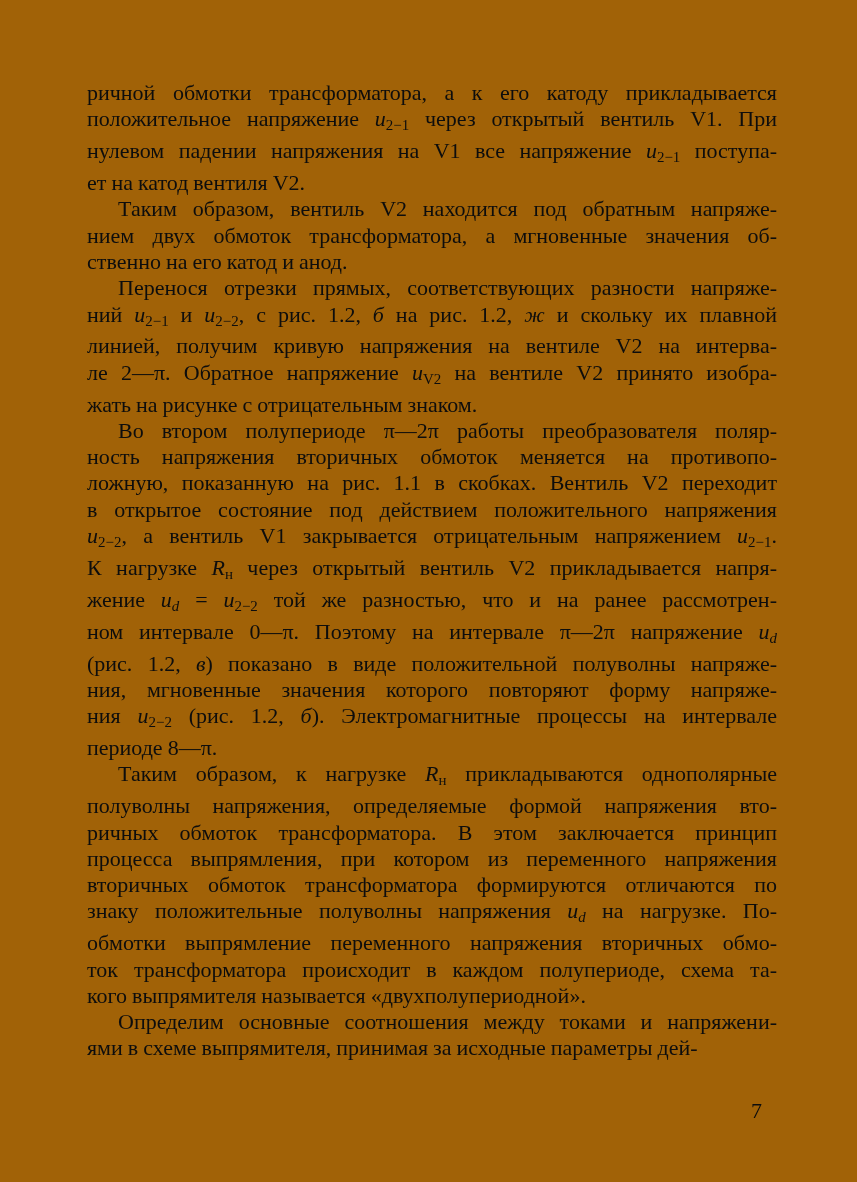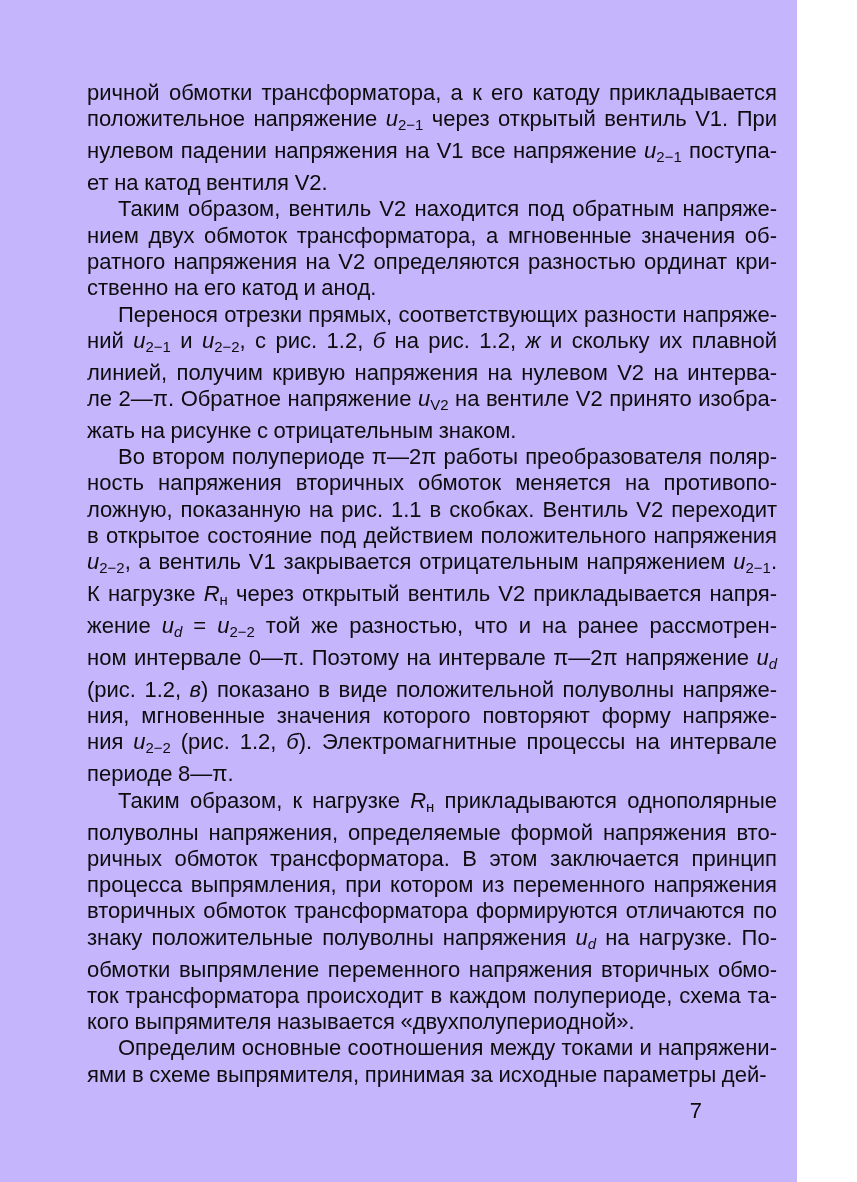--- a/index.html
+++ b/index.html
@@ -2,25 +2,25 @@
 <html><head>
 <meta charset="utf-8">
 <style>
   html, body {
     margin: 0;
     padding: 0;
     background: #ffffff;
   }
   .sheet {
     position: relative;
-    width: 797px;
+    width: 857px;
     height: 1182px;
-    background: #c4b5fd;
+    background: #a16207;
     overflow: hidden;
-    font-family: Liberation Sans, sans-serif;
+    font-family: Liberation Serif, serif;
   }
   .text-block {
     position: absolute;
     left: 87px;
     top: 80px;
     width: 690px;
     font-size: 22px;
     line-height: 26.3px;
     color: #0d0d0d;
     word-spacing: -0.5px;
@@ -65,27 +65,26 @@
   <div class="text-block" style="color: rgb(13, 13, 13);">
       <p class="para">
         <span class="line"><span>ричной обмотки трансформатора, а к его катоду прикладывается</span></span>
         <span class="line"><span>положительное напряжение </span><span class="it">u</span><span class="sb">2−1</span><span> через открытый вентиль V1. При</span></span>
         <span class="line"><span>нулевом падении напряжения на V1 все напряжение </span><span class="it">u</span><span class="sb">2−1</span><span> поступа-</span></span>
         <span class="line last"><span>ет на катод вентиля V2.</span></span>
       </p>
       <p class="para">
         <span class="line indent"><span>Таким образом, вентиль V2 находится под обратным напряже-</span></span>
         <span class="line"><span>нием двух обмоток трансформатора, а мгновенные значения об-</span></span>
-        <span class="line"><span>ратного напряжения на V2 определяются разностью ординат кри-</span></span>
         <span class="line last"><span>ственно на его катод и анод.</span></span>
       </p>
       <p class="para">
         <span class="line indent"><span>Перенося отрезки прямых, соответствующих разности напряже-</span></span>
         <span class="line"><span>ний </span><span class="it">u</span><span class="sb">2−1</span><span> и </span><span class="it">u</span><span class="sb">2−2</span><span>, с рис. 1.2, </span><span class="it">б</span><span> на рис. 1.2, </span><span class="it">ж</span><span> и скольку их плавной</span></span>
-        <span class="line"><span>линией, получим кривую напряжения на нулевом V2 на интерва-</span></span>
+        <span class="line"><span>линией, получим кривую напряжения на вентиле V2 на интерва-</span></span>
         <span class="line"><span>ле 2—π. Обратное напряжение </span><span class="it">u</span><span class="sb">V2</span><span> на вентиле V2 принято изобра-</span></span>
         <span class="line last"><span>жать на рисунке с отрицательным знаком.</span></span>
       </p>
       <p class="para">
         <span class="line indent"><span>Во втором полупериоде π—2π работы преобразователя поляр-</span></span>
         <span class="line"><span>ность напряжения вторичных обмоток меняется на противопо-</span></span>
         <span class="line"><span>ложную, показанную на рис. 1.1 в скобках. Вентиль V2 переходит</span></span>
         <span class="line"><span>в открытое состояние под действием положительного напряжения</span></span>
         <span class="line"><span class="it">u</span><span class="sb">2−2</span><span>, а вентиль V1 закрывается отрицательным напряжением </span><span class="it">u</span><span class="sb">2−1</span><span>.</span></span>
         <span class="line"><span>К нагрузке </span><span class="it">R</span><span class="sb">н</span><span> через открытый вентиль V2 прикладывается напря-</span></span>

